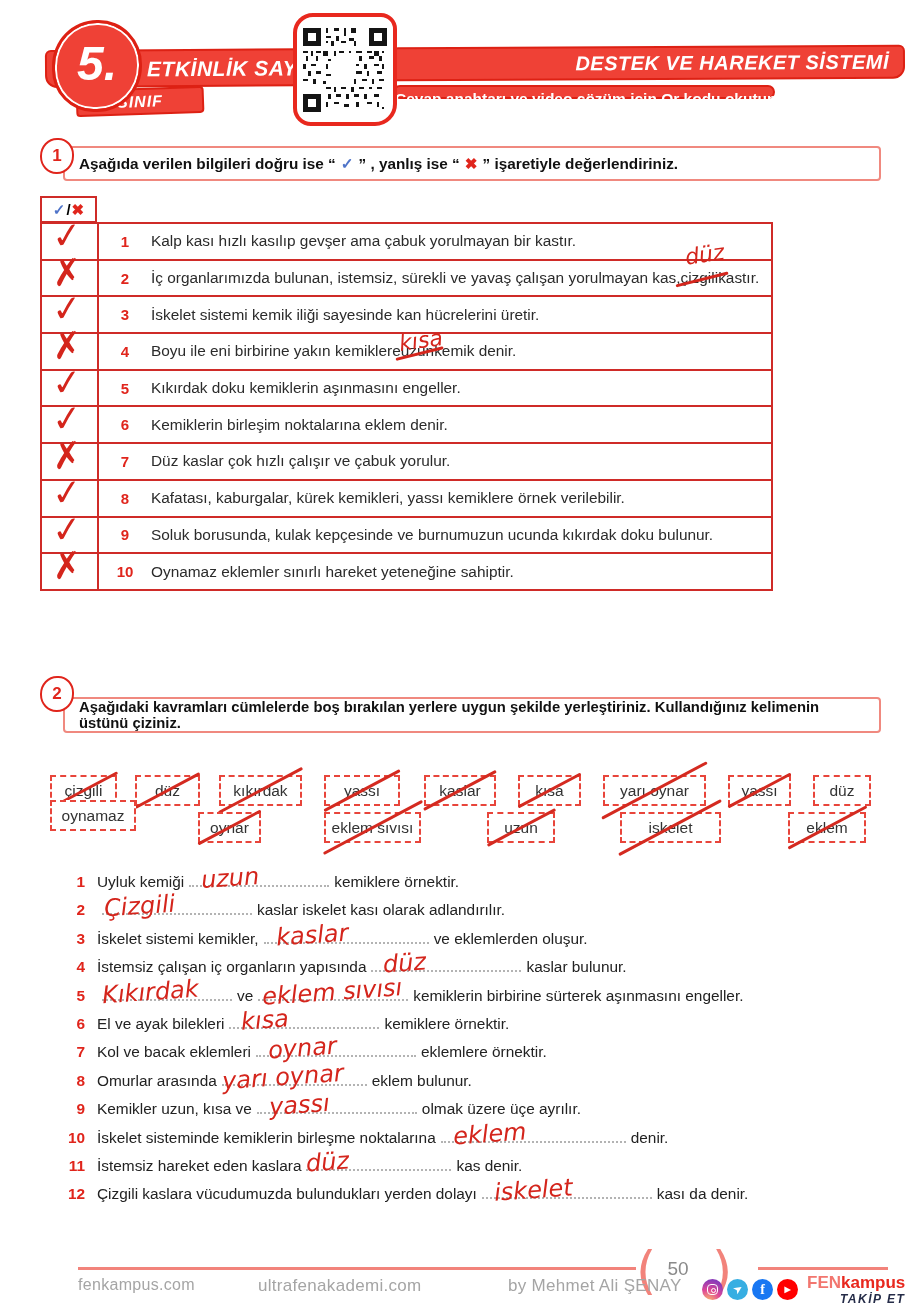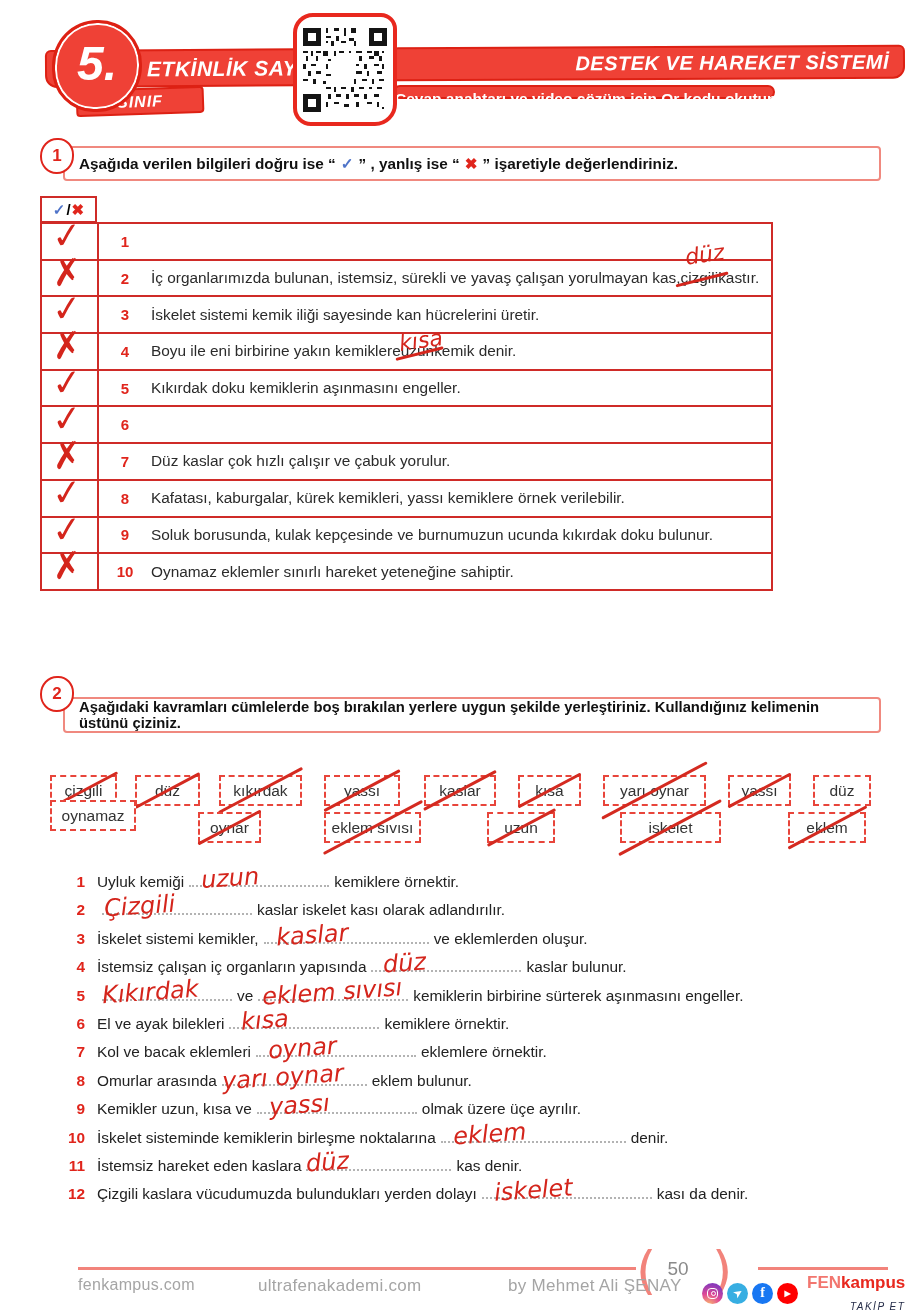--- a/index.html
+++ b/index.html
@@ -63,21 +63,21 @@
   .si { width:21px; height:21px; border-radius:50%; display:flex; align-items:center; justify-content:center; color:#fff; font-size:11px; font-weight:bold; }
   .si.ig { background:radial-gradient(circle at 30% 110%, #fdc468, #df4996 45%, #8a3ab9 80%); }
   .ig-inner { width:11px; height:11px; border:1.6px solid #fff; border-radius:4px; position:relative; }
   .ig-inner::after { content:""; position:absolute; left:2.6px; top:2.6px; width:3px; height:3px; border:1.2px solid #fff; border-radius:50%; }
   .si.tg { background:#37aee2; } .si.tg span { display:inline-block; transform:rotate(-35deg) translateX(1px); font-size:10px; }
   .si.fb { background:#1877f2; font-family:"Liberation Serif", serif; font-size:14px; }
   .si.yt { background:#ff0000; } .si.yt span { font-size:8px; }
   .brand { margin-left:5px; line-height:1; }
   .brand-top { font-size:17px; font-weight:bold; }
   .brand-fen { color:#f2766f; } .brand-kampus { color:#e8281e; }
-  .brand-sub { text-align:right; font-size:10px; font-weight:normal; font-style:italic; color:#252c48; letter-spacing:1.5px; margin-top:11px; }
+  .brand-sub { text-align:right; font-size:12px; font-weight:bold; font-style:italic; color:#252c48; letter-spacing:1.5px; margin-top:2px; }
 </style>
 </head>
 <body>
 
 <div class="page">
 
   <div>
     <div class="band band-left">
       <span class="txt">ETKİNLİK SAYFASI</span>
     </div>
@@ -118,20 +118,21 @@
     <span>/</span>
     <span class="sym-cross" style="margin:0">✖</span>
   </div>
 
   <div class="tf-rows">
     <div class="tf-row">
       <div class="tf-mark">
           <span class="mark-glyph">✓</span>
         </div>
       <div class="tf-num">1</div>
+      <div class="tf-text">Kalp kası hızlı kasılıp gevşer ama çabuk yorulmayan bir kastır.</div>
     </div>
     <div class="tf-row">
       <div class="tf-mark">
           <span class="mark-glyph">✗</span>
         </div>
       <div class="tf-num">2</div>
       <div class="tf-text">
         <span>İç organlarımızda bulunan, istemsiz, sürekli ve yavaş çalışan yorulmayan kas, </span>
           <span class="struck-word"><span>çizgili</span><span class="word-slash"></span><span class="correction">düz</span></span>
           <span> kastır.</span>
@@ -160,20 +161,21 @@
           <span class="mark-glyph">✓</span>
         </div>
       <div class="tf-num">5</div>
       <div class="tf-text">Kıkırdak doku kemiklerin aşınmasını engeller.</div>
     </div>
     <div class="tf-row">
       <div class="tf-mark">
           <span class="mark-glyph">✓</span>
         </div>
       <div class="tf-num">6</div>
+      <div class="tf-text">Kemiklerin birleşim noktalarına eklem denir.</div>
     </div>
     <div class="tf-row">
       <div class="tf-mark">
           <span class="mark-glyph">✗</span>
         </div>
       <div class="tf-num">7</div>
       <div class="tf-text">Düz kaslar çok hızlı çalışır ve çabuk yorulur.</div>
     </div>
     <div class="tf-row">
       <div class="tf-mark">

